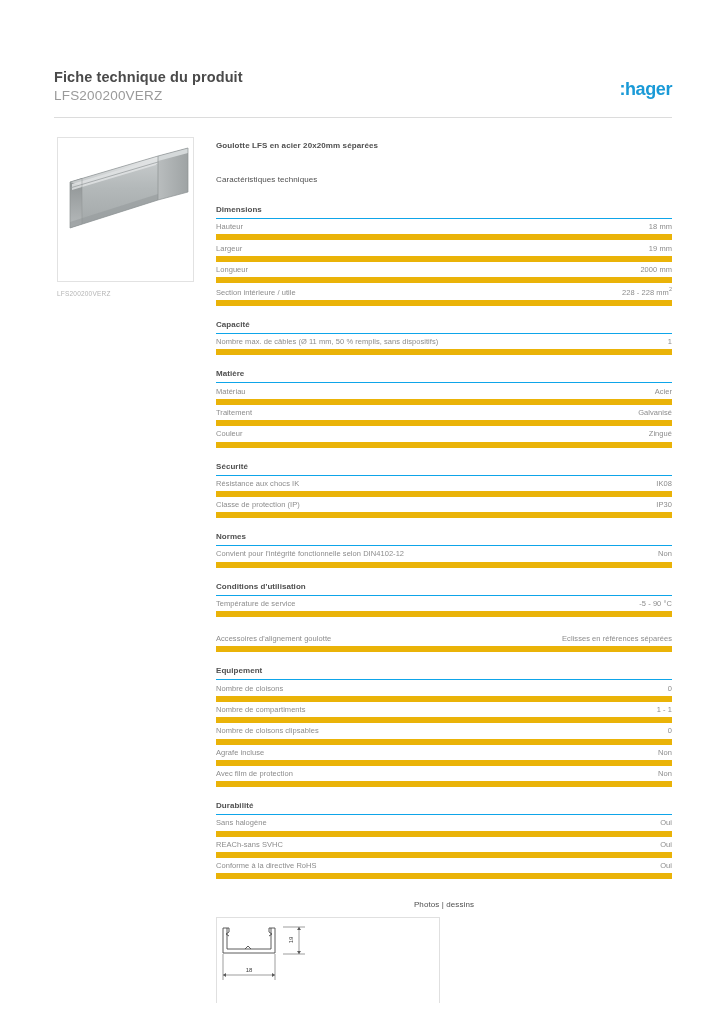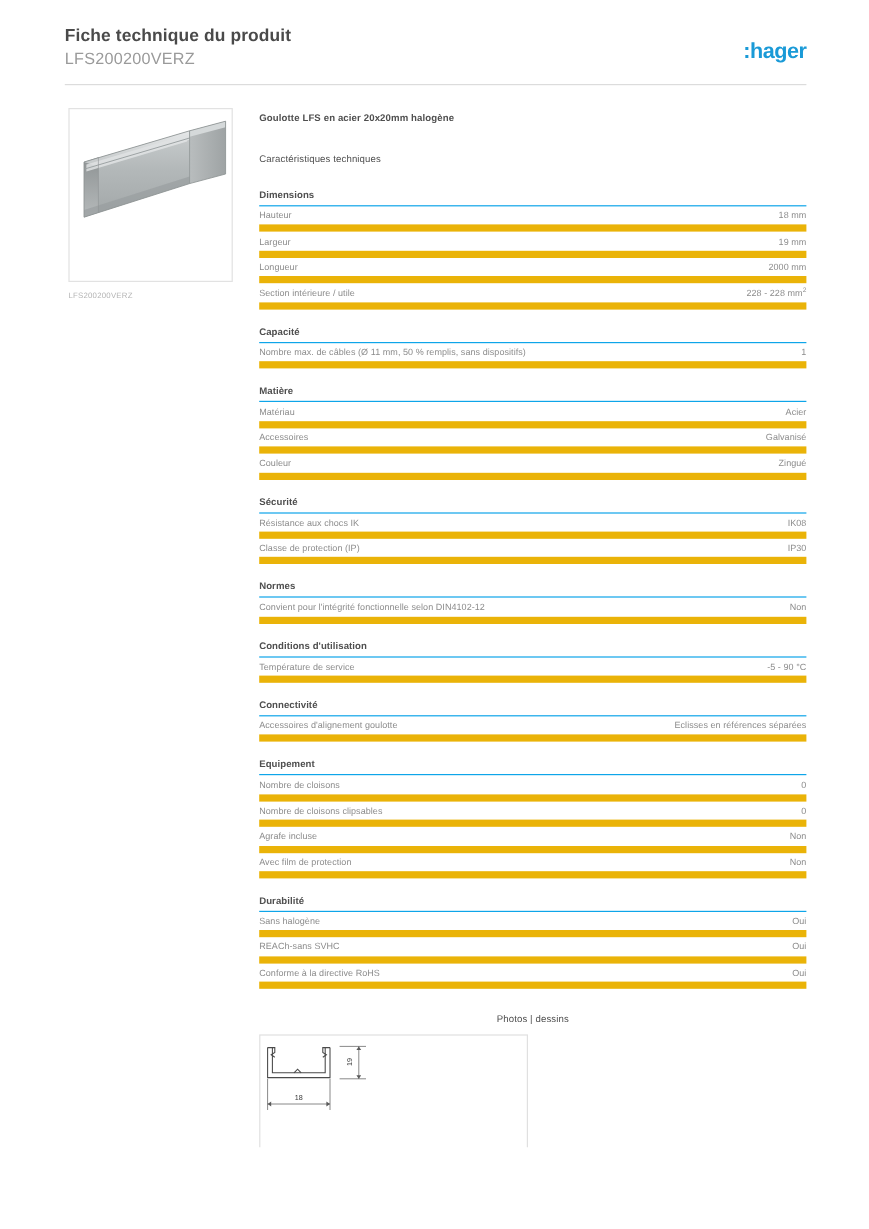--- a/index.html
+++ b/index.html
@@ -11,20 +11,21 @@
     font-family: "Liberation Sans", sans-serif;
     -webkit-font-smoothing: antialiased;
   }
 
   .page {
     position: relative;
     width: 724px;
     height: 956px;
     background: #ffffff;
     overflow: hidden;
+    margin-top: 47px;
   }
 
   
   .header {
     position: absolute;
     left: 54px;
     top: 22px;
     width: 618px;
     height: 48px;
   }
@@ -238,21 +239,21 @@
 
       <polyline points="12,44 100,18 130,10 130,54 100,62 12,90 12,44" fill="none" stroke="#8d9293" stroke-width="0.7"></polyline>
       <line x1="100" y1="18" x2="100" y2="62" stroke="#8d9293" stroke-width="0.7"></line>
       <line x1="24" y1="40" x2="24" y2="86" stroke="#8d9293" stroke-width="0.5"></line>
     </svg>
   </div>
   <div class="product-caption">LFS200200VERZ</div>
 
   <div class="content">
 
-    <div class="product-heading">Goulotte LFS en acier 20x20mm halogène</div>
+    <div class="product-heading">Goulotte LFS en acier 20x20mm séparées</div>
     <div class="section-caption">Caractéristiques techniques</div>
 
     <div id="spec-groups-container">
         <div class="spec-group">
           <div class="spec-group-title">Dimensions</div>
           <div class="spec-row">
             <div class="spec-label">Hauteur</div>
             <div class="spec-value">18 mm</div>
           </div>
           <div class="spec-row">
@@ -275,21 +276,21 @@
             <div class="spec-value">1</div>
           </div>
         </div>
         <div class="spec-group">
           <div class="spec-group-title">Matière</div>
           <div class="spec-row">
             <div class="spec-label">Matériau</div>
             <div class="spec-value">Acier</div>
           </div>
           <div class="spec-row">
-            <div class="spec-label">Accessoires</div>
+            <div class="spec-label">Traitement</div>
             <div class="spec-value">Galvanisé</div>
           </div>
           <div class="spec-row">
             <div class="spec-label">Couleur</div>
             <div class="spec-value">Zingué</div>
           </div>
         </div>
         <div class="spec-group">
           <div class="spec-group-title">Sécurité</div>
           <div class="spec-row">
@@ -309,31 +310,34 @@
           </div>
         </div>
         <div class="spec-group">
           <div class="spec-group-title">Conditions d'utilisation</div>
           <div class="spec-row">
             <div class="spec-label">Température de service</div>
             <div class="spec-value">-5 - 90 °C</div>
           </div>
         </div>
         <div class="spec-group">
-          <div class="spec-group-title">Connectivité</div>
           <div class="spec-row">
             <div class="spec-label">Accessoires d'alignement goulotte</div>
             <div class="spec-value">Eclisses en références séparées</div>
           </div>
         </div>
         <div class="spec-group">
           <div class="spec-group-title">Equipement</div>
           <div class="spec-row">
             <div class="spec-label">Nombre de cloisons</div>
             <div class="spec-value">0</div>
+          </div>
+          <div class="spec-row">
+            <div class="spec-label">Nombre de compartiments</div>
+            <div class="spec-value">1 - 1</div>
           </div>
           <div class="spec-row">
             <div class="spec-label">Nombre de cloisons clipsables</div>
             <div class="spec-value">0</div>
           </div>
           <div class="spec-row">
             <div class="spec-label">Agrafe incluse</div>
             <div class="spec-value">Non</div>
           </div>
           <div class="spec-row">

